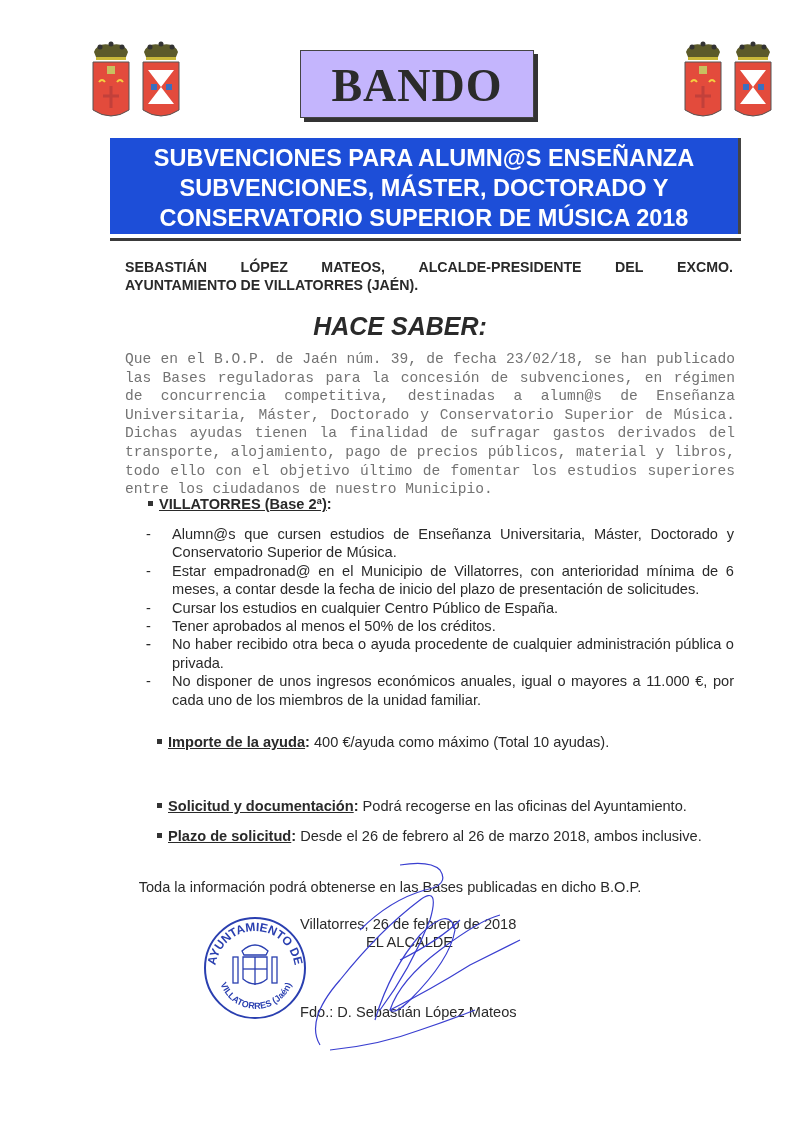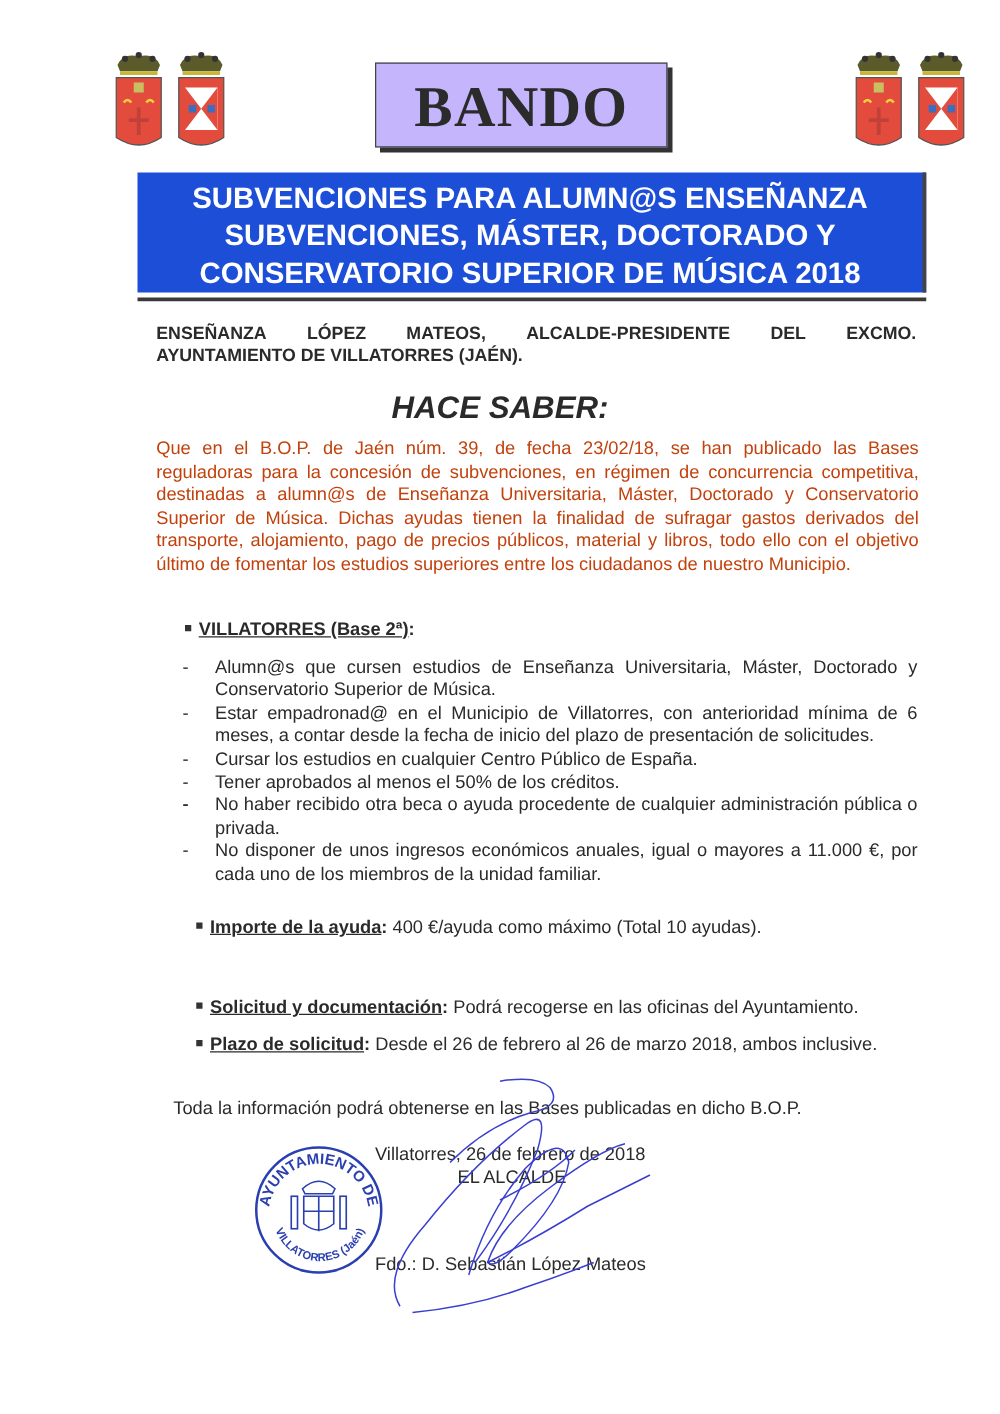--- a/index.html
+++ b/index.html
@@ -25,21 +25,21 @@
   .banner-line { position: absolute; left: 0; right: 0; text-align: center; color: #ffffff;
                  font-weight: bold; font-size: 23.5px; line-height: 30px; }
 
   .author { position: absolute; left: 125px; width: 608px; font-weight: bold; font-size: 14.2px; line-height: 18px; color: #2a2a2a; }
   .author-l1 { display: flex; justify-content: space-between; }
 
   .hace { position: absolute; left: 0; right: 0; top: 312px; text-align: center; font-size: 25px;
           font-weight: bold; font-style: italic; color: #2a2a2a; }
 
   .para { position: absolute; left: 125px; width: 610px; font-size: 14.6px; line-height: 18.6px;
-          text-align: justify; text-align-last: left; color: #c2410c; }
+          text-align: justify; text-align-last: left; color: #737373; font-family: Liberation Mono, monospace; }
 
   .bullet-head { position: absolute; font-size: 14.6px; line-height: 18px; color: #2a2a2a; }
   .sq { display: inline-block; width: 5px; height: 5px; background: #333; margin-right: 6px; vertical-align: middle; position: relative; top: -2px; }
   .u { text-decoration: underline; font-weight: bold; }
 
   .req { position: absolute; left: 146px; width: 588px; font-size: 14.6px; line-height: 18.4px; color: #2a2a2a; }
   .req-item { position: relative; padding-left: 26px; text-align: justify; text-align-last: left; }
   .req-item .dash { position: absolute; left: 0; top: 0; }
 
   .center-line { position: absolute; left: 0; right: 0; text-align: center; font-size: 14.6px; color: #2a2a2a; }
@@ -115,21 +115,21 @@
 
 <div class="banner">
   <div class="banner-line" style="top:5px;">SUBVENCIONES PARA ALUMN@S ENSEÑANZA</div>
   <div class="banner-line" style="top:35px;">SUBVENCIONES, MÁSTER, DOCTORADO Y</div>
   <div class="banner-line" style="top:65px;">CONSERVATORIO SUPERIOR DE MÚSICA 2018</div>
 </div>
 <div class="banner-bar"></div>
 
 <div class="author" style="top:258px;">
   <div class="author-l1">
-    <span>ENSEÑANZA</span>
+    <span>SEBASTIÁN</span>
     <span>LÓPEZ</span>
     <span>MATEOS,</span>
     <span>ALCALDE-PRESIDENTE</span>
     <span>DEL</span>
     <span>EXCMO.</span>
   </div>
   <div>AYUNTAMIENTO DE VILLATORRES (JAÉN).</div>
 </div>
 
 <div class="hace">HACE SABER:</div>

